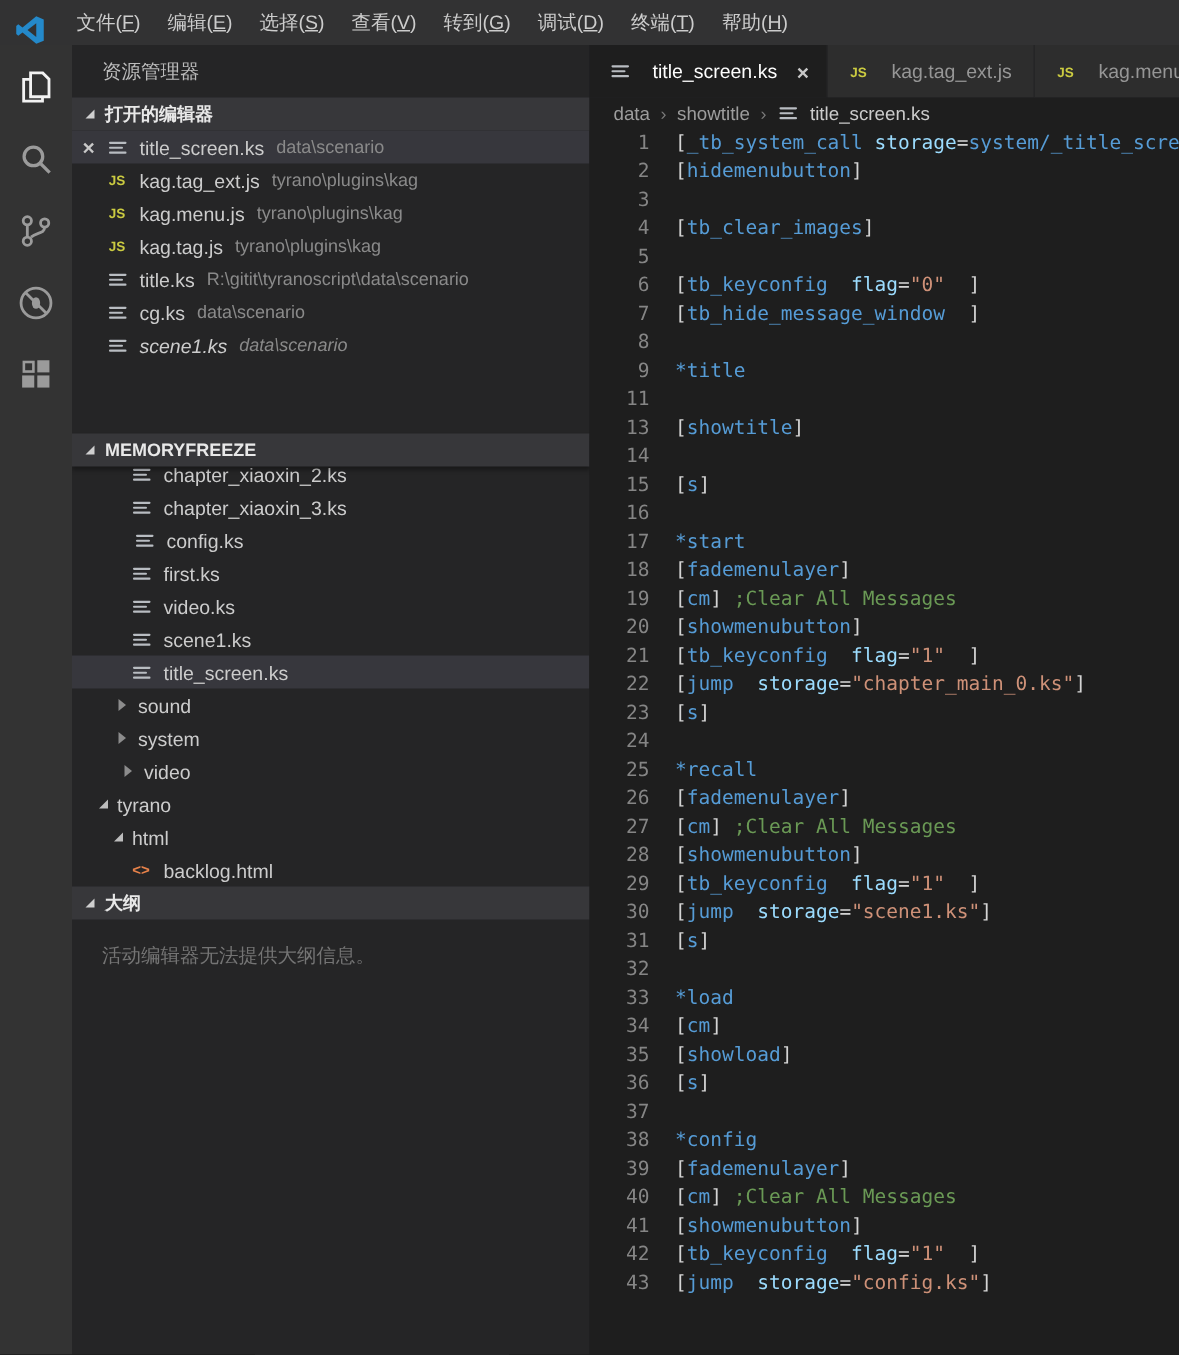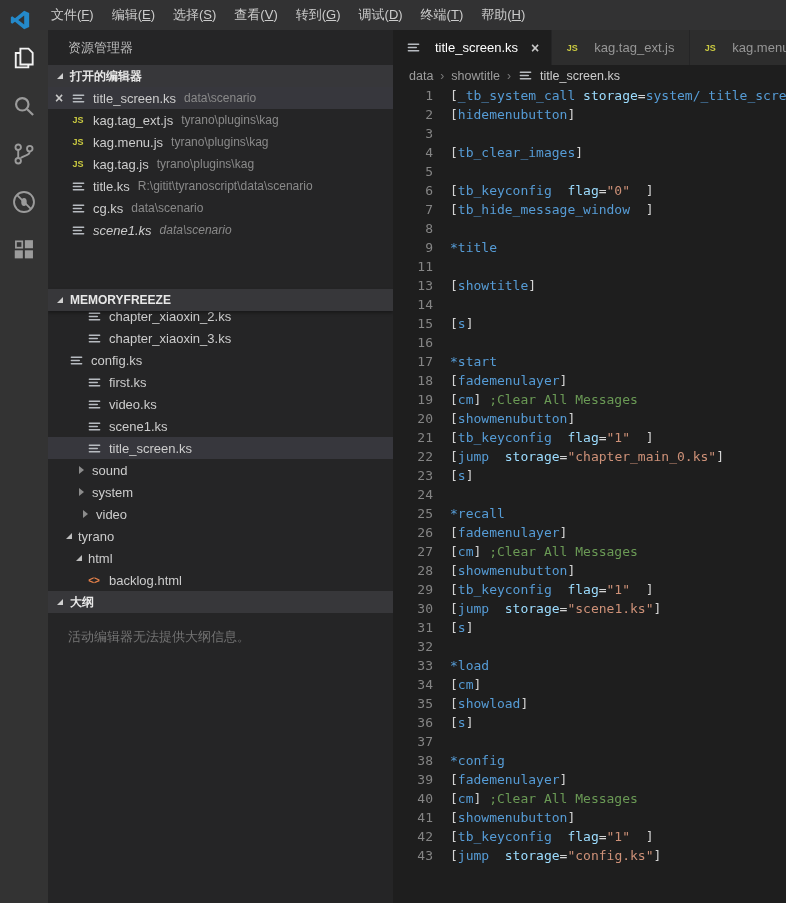--- a/index.html
+++ b/index.html
@@ -238,21 +238,21 @@
         <div class="tree-row" style="padding-left: 38px;">
           <span class="file-icon">
             <svg viewBox="0 0 16 16" width="15" height="15">
               <g stroke="#b8bcc1" stroke-width="1.5" stroke-linecap="round" fill="none">
                 <path d="M2.5 4.5h11M2.5 8h8.5M2.5 11.5h11"></path>
               </g>
             </svg>
           </span>
           <span>chapter_xiaoxin_3.ks</span>
         </div>
-        <div class="tree-row" style="padding-left: 20px; text-align: right;">
+        <div class="tree-row" style="padding-left: 40px; text-align: right;">
           <span class="file-icon">
             <svg viewBox="0 0 16 16" width="15" height="15">
               <g stroke="#b8bcc1" stroke-width="1.5" stroke-linecap="round" fill="none">
                 <path d="M2.5 4.5h11M2.5 8h8.5M2.5 11.5h11"></path>
               </g>
             </svg>
           </span>
           <span>config.ks</span>
         </div>
         <div class="tree-row" style="padding-left: 38px;">

